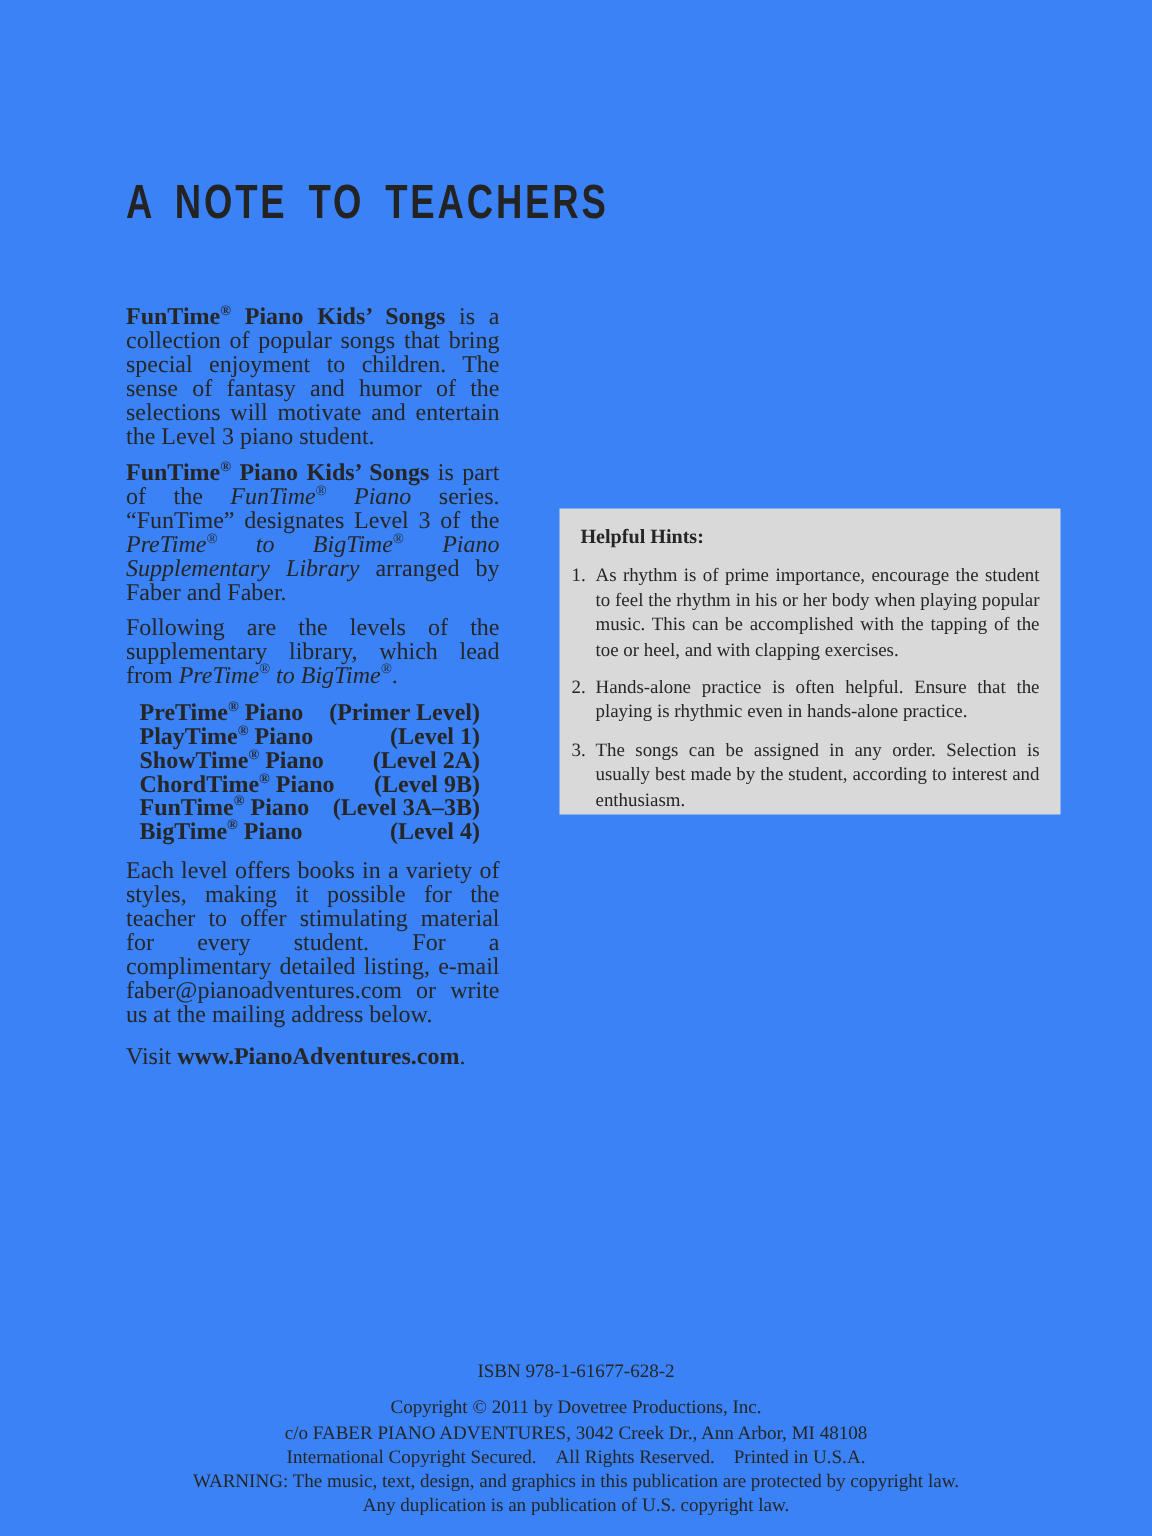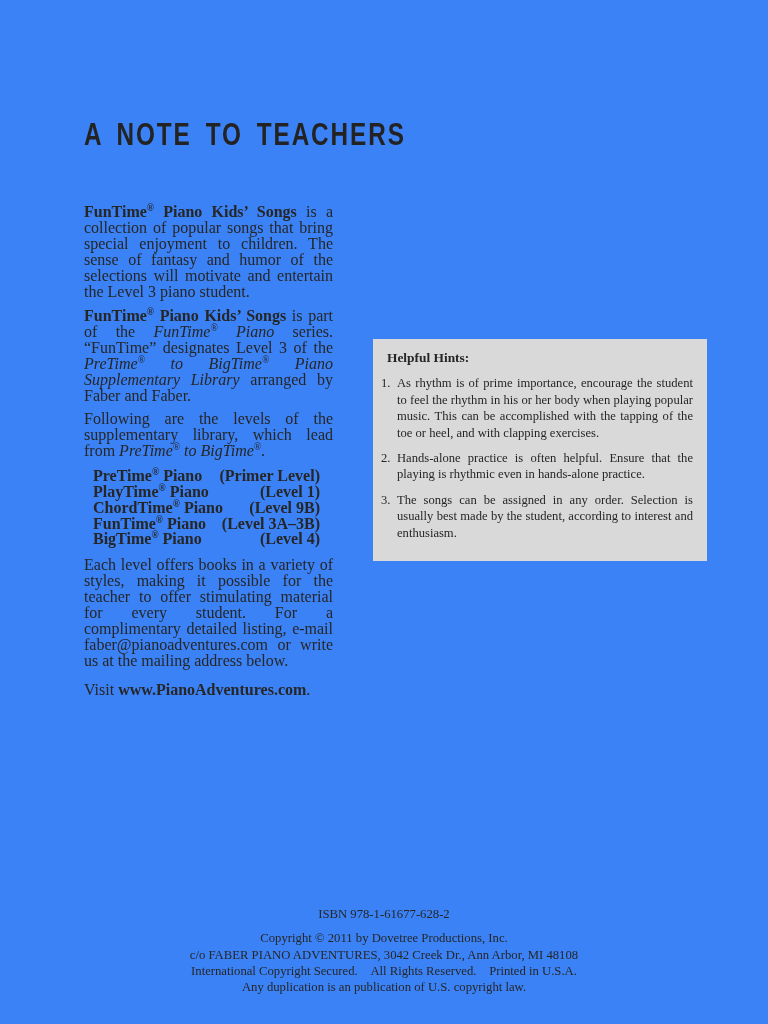--- a/index.html
+++ b/index.html
@@ -41,21 +41,21 @@
   .b { font-weight: bold; }
   .i { font-style: italic; }
   sup { font-size: 60%; line-height: 0; vertical-align: super; }
   .levels { margin: 9px 13px 10px 9px; }
   .level-row { display: flex; justify-content: space-between; line-height: 15.7px; font-weight: bold; }
   .hint-box {
     position: absolute;
     left: 373px;
     top: 339px;
     width: 334px;
-    padding: 11px 14px 20px 8px;
+    padding: 11px 14px 2px 8px;
     background: #d9d9d9;
     font-size: 12.6px;
     line-height: 16.4px;
     text-align: justify;
   }
   .hint-title { font-weight: bold; font-size: 13.4px; margin: 0 0 9px 6px; text-align: left; }
   .hint-item { display: flex; margin-bottom: 9px; }
   .hint-item:last-child { margin-bottom: 0; }
   .hint-num { flex: 0 0 16px; }
   .hint-text { flex: 1; }
@@ -84,20 +84,24 @@
     <div class="levels">
         <div class="level-row">
           <span><span>PreTime</span><sup>®</sup><span> Piano</span></span>
           <span>(Primer Level)</span>
         </div>
         <div class="level-row">
           <span><span>PlayTime</span><sup>®</sup><span> Piano</span></span>
           <span>(Level 1)</span>
         </div>
         <div class="level-row">
+          <span><span>ShowTime</span><sup>®</sup><span> Piano</span></span>
+          <span>(Level 2A)</span>
+        </div>
+        <div class="level-row">
           <span><span>ChordTime</span><sup>®</sup><span> Piano</span></span>
           <span>(Level 9B)</span>
         </div>
         <div class="level-row">
           <span><span>FunTime</span><sup>®</sup><span> Piano</span></span>
           <span>(Level 3A–3B)</span>
         </div>
         <div class="level-row">
           <span><span>BigTime</span><sup>®</sup><span> Piano</span></span>
           <span>(Level 4)</span>
@@ -124,17 +128,18 @@
         </div>
       </div>
   </div>
 
   <div class="footer">
     <div class="isbn">ISBN 978-1-61677-628-2</div>
     <div>
         <div>Copyright © 2011 by Dovetree Productions, Inc.</div>
         <div>c/o FABER PIANO ADVENTURES, 3042 Creek Dr., Ann Arbor, MI 48108</div>
         <div>International Copyright Secured. All Rights Reserved. Printed in U.S.A.</div>
+        <div>WARNING: The music, text, design, and graphics in this publication are protected by copyright law.</div>
         <div>Any duplication is an publication of U.S. copyright law.</div>
       </div>
   </div>
 
 </div>
 
 </body></html>

